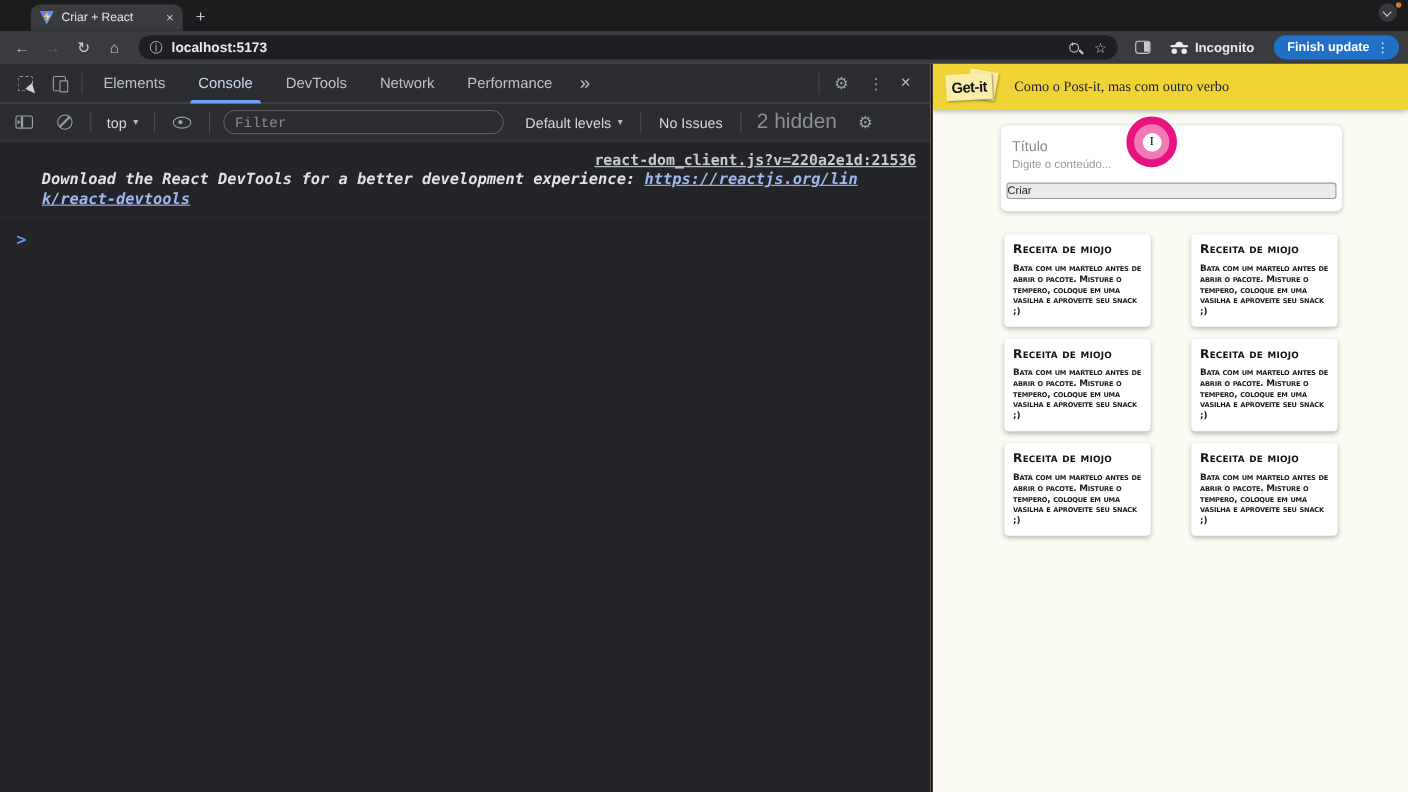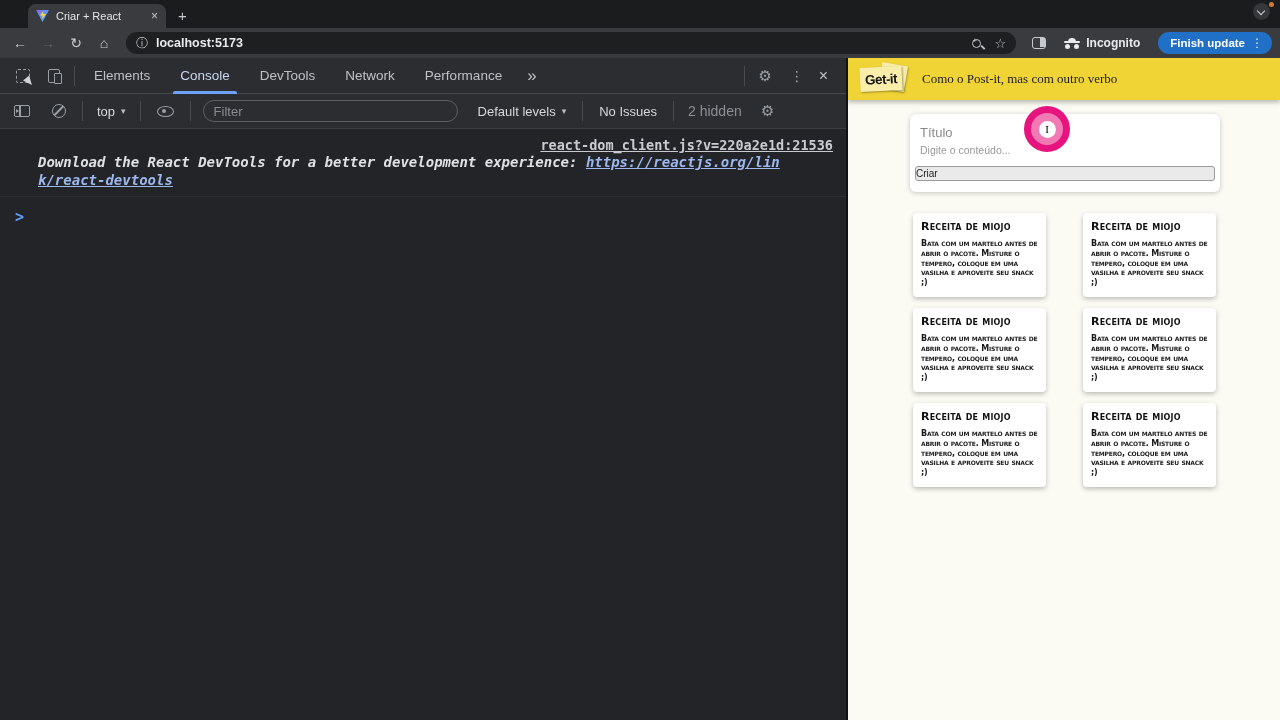--- a/index.html
+++ b/index.html
@@ -86,25 +86,25 @@
   .icon-clear { width:14px; height:14px; border:1.5px solid #9aa0a6; border-radius:50%; position:relative; margin:0 12px; }
   .icon-clear::after { content:""; position:absolute; left:5px; top:-1px; width:1.5px; height:13px;
        background:#9aa0a6; transform:rotate(45deg); }
   .ctx-select { display:flex; align-items:center; gap:6px; color:#d5d8dc; font-size:13px; padding:0 10px; }
   .caret { font-size:9px; color:#b8bcc1; }
   .icon-eye { width:17px; height:11px; border:1.6px solid #9aa0a6; border-radius:50%; position:relative; margin:0 12px; }
   .icon-eye::after { content:""; position:absolute; left:4.5px; top:2px; width:4px; height:4px; border-radius:50%; background:#9aa0a6; }
   .filter-box { width:255px; height:22px; border:1px solid #5b5e62; border-radius:11px;
                 display:flex; align-items:center; padding:0 10px; margin:0 8px; background:transparent; }
   .filter-box input { width:100%; background:transparent; border:none; outline:none;
-                color:#d5d8dc; font-size:13px; font-family:Liberation Sans, sans-serif; }
+                color:#d5d8dc; font-size:13px; font-family:Liberation Mono, monospace; }
   .filter-box input::placeholder { color:#888c92; }
   .levels { display:flex; align-items:center; gap:6px; color:#d5d8dc; font-size:13px; padding:0 12px; }
   .issues { color:#d5d8dc; font-size:13px; padding:0 12px; }
-  .hidden-count { color:#8b8f94; font-size:14px; padding:0 10px; }
+  .hidden-count { color:#8b8f94; font-size:19px; padding:0 10px; }
 
   .dt-output { flex:1; background:#232427; font-family:"DejaVu Sans Mono", monospace; padding-top:5px; }
   .msg { border-bottom:1px solid rgba(255,255,255,0.05); padding-bottom:7px; }
   .src-row { text-align:right; padding:2px 13px 0 0; line-height:17px; }
   .src-row a { color:#c8ccd2; font-size:13.5px; font-weight:bold; text-decoration:underline; }
   .msg-text { display:block; padding-left:38px; max-width:784px; color:#dfe1e5;
               font-size:14px; font-weight:bold; line-height:17.5px;font-style:italic; }
   .msg-text a { color:#9db8ef; text-decoration:underline; word-break:break-all; }
   .prompt-row { padding:10px 0 0 15px; }
   .prompt { color:#5d9df5; font-size:15px; font-weight:bold; font-family:"DejaVu Sans Mono", monospace; }

